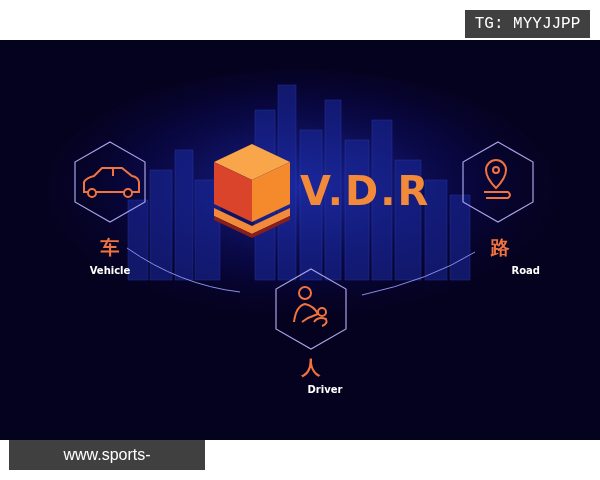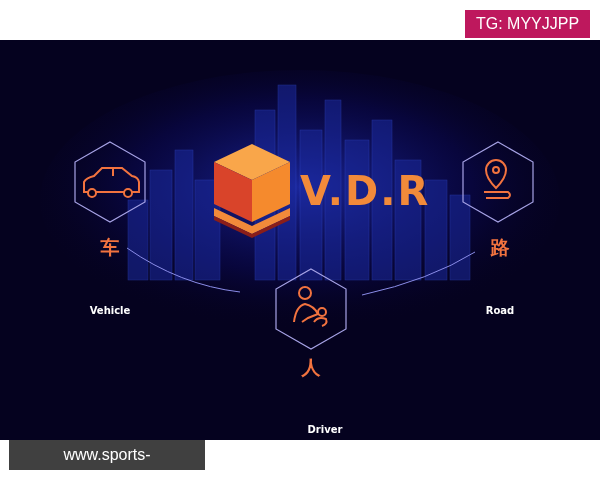--- a/index.html
+++ b/index.html
@@ -1,23 +1,23 @@
 <!DOCTYPE html>
 <html><head>
 <meta charset="utf-8">
 <style>
   html, body { margin:0; padding:0; }
   body { width:600px; height:480px; background:#ffffff; position:relative; overflow:hidden; font-family:"DejaVu Sans", sans-serif; }
-  .tg-badge { position:absolute; left:465px; top:10px; width:125px; height:28px; background:#be185d; color:#ffffff; font-family:Liberation Sans, sans-serif; font-size:16px; line-height:28px; text-align:center; }
+  .tg-badge { position:absolute; left:465px; top:10px; width:125px; height:28px; background:#404040; color:#ffffff; font-family:Liberation Mono, monospace; font-size:16px; line-height:28px; text-align:center; }
   .hero { position:absolute; left:0; top:40px; width:600px; height:400px; background:#4c1d95; overflow:hidden; }
   .hero svg { position:absolute; left:0; top:0; }
   .watermark { position:absolute; right:28px; bottom:12px; color:#e8e8ee; font-size:14px; }
   .url-badge { position:absolute; left:9px; top:440px; width:196px; height:30px; background:#404040; color:#ffffff; font-family:"Liberation Sans", sans-serif; font-size:16px; line-height:30px; text-align:center; }
   .label-cn { position:absolute; color:#f2733f; font-size:19px; font-weight:bold; text-align:center; width:80px; }
-  .label-en { position:absolute; color:#ffffff; font-size:10px; font-weight:bold; text-align:center; width:80px;margin-top:40px; }
+  .label-en { position:absolute; color:#ffffff; font-size:10px; font-weight:bold; text-align:center; width:80px; }
   .vdr-title { position:absolute; left:300px; top:128px; color:#f28a3a; font-size:40px; font-weight:bold; letter-spacing:2px; font-family:"DejaVu Sans", sans-serif; }
   .vdr-sub { position:absolute; left:299px; top:178px; color:#f28a3a; font-size:16px; font-weight:bold; letter-spacing:1px; }
 </style>
 </head>
 <body>
 
 <div class="tg-badge">TG: MYYJJPP</div>
 
 <div class="hero">
   <svg width="600" height="400" viewBox="0 0 600 400">
@@ -87,20 +87,20 @@
       <polygon points="214,176 252,194 290,176 290,180 252,198 214,180" fill="#8a1e1a"></polygon>
     </g>
   </svg>
 
   <div class="vdr-title">V.D.R</div>
 
   <div class="label-cn" style="left:70px; top:195px;">车</div>
   <div class="label-en" style="left:70px; top:225px;">Vehicle</div>
 
   <div class="label-cn" style="left:460px; top:195px;">路</div>
-  <div class="label-en" style="left:460px; top:225px;">Road</div>
+  <div class="label-en" style="left:460px; top:225px;text-align:right;">Road</div>
 
   <div class="label-cn" style="left:271px; top:315px;">人</div>
   <div class="label-en" style="left:285px; top:344px;">Driver</div>
 
 </div>
 
 <div class="url-badge">www.sports-aomenyule.com</div>
 
 </body></html>

